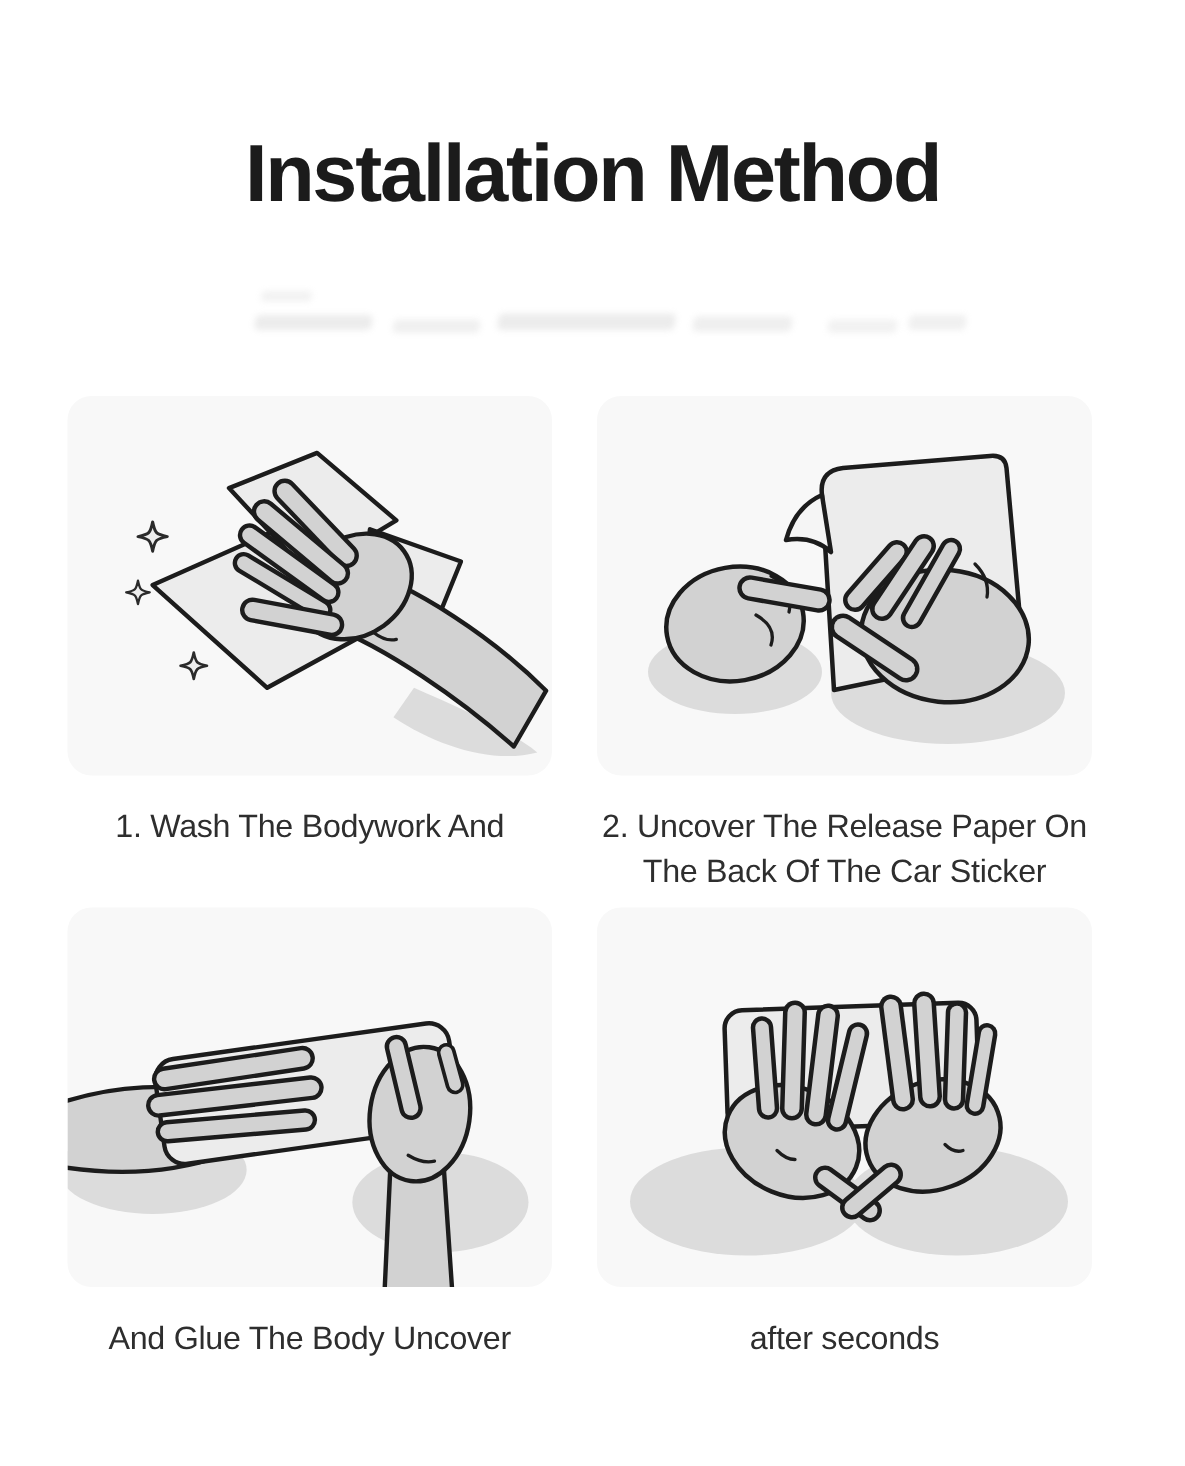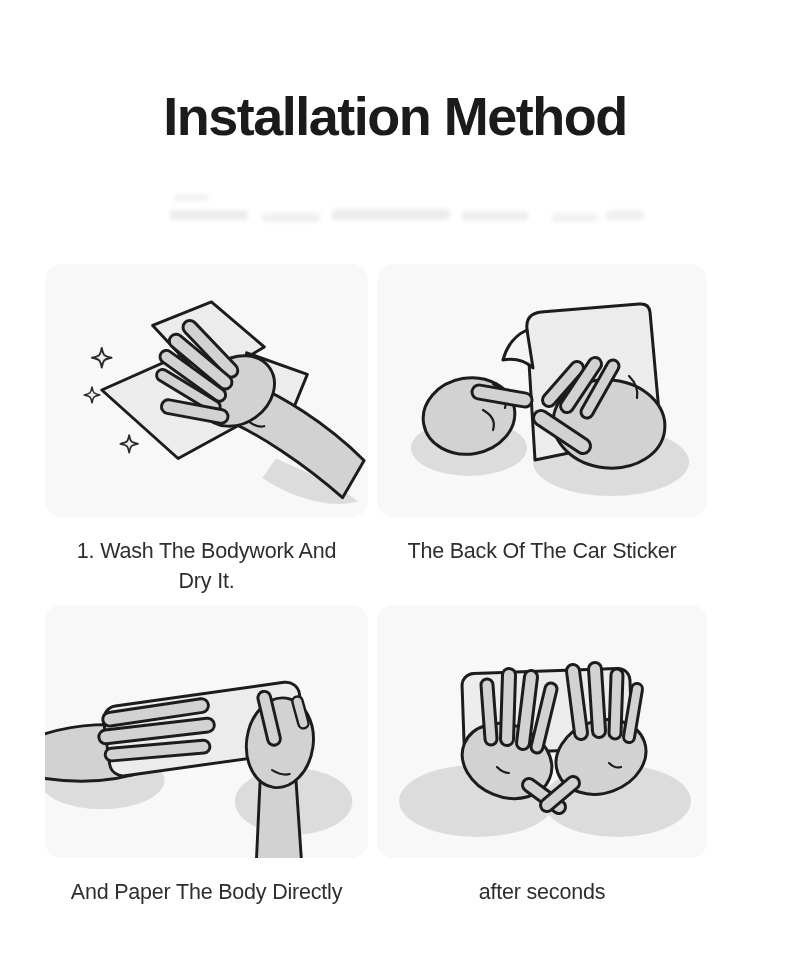--- a/index.html
+++ b/index.html
@@ -50,21 +50,21 @@
   .smudge .s2{left:92px;top:21px;width:58px;height:9px;opacity:.8;}
   .smudge .s3{left:162px;top:17px;width:118px;height:11px;}
   .smudge .s4{left:292px;top:19px;width:66px;height:10px;opacity:.85;}
   .smudge .s5{left:382px;top:21px;width:46px;height:9px;opacity:.7;}
   .smudge .s6{left:436px;top:18px;width:38px;height:10px;opacity:.8;}
 
   .grid{
     margin:36px 67px 0 45px;
     display:grid;
     grid-template-columns:323px 330px;
-    column-gap:9px;
+    column-gap:30px;
   }
   .panel{
     height:253px;
     background:var(--panel-bg);
     border-radius:16px;
     overflow:hidden;
   }
   .panel svg{display:block;width:100%;height:100%;}
   .caption{
     min-height:88px;
@@ -129,21 +129,20 @@
             <path class="fi" stroke-width="10" d="M124,92 L178,131"></path>
           <path class="fo" stroke-width="15" d="M120,111 L173,143"></path>
             <path class="fi" stroke-width="9" d="M120,111 L173,143"></path>
           <path class="fo" stroke-width="17" d="M126,143 L180,153"></path>
             <path class="fi" stroke-width="11" d="M126,143 L180,153"></path>
           <path class="det" d="M208,158 q9,7 16,5"></path>
         </svg>
       </div>
       <p class="caption">
         <span class="cap-line">1. Wash The Bodywork And</span>
-        <span class="cap-line">Dry It.</span>
       </p>
     </section>
 
     <section class="step">
       <div class="panel">
         <svg viewBox="0 0 330 253" aria-hidden="true">
           <ellipse class="blob" cx="92" cy="184" rx="58" ry="28"></ellipse>
           <ellipse class="blob" cx="234" cy="198" rx="78" ry="34"></ellipse>
           <path class="paper" d="M150,66 Q148,50 164,48 L262,40 Q272,39 273,48 L284,170 L158,196 Z"></path>
           <path class="curl" d="M150,66 Q132,74 126,96 Q144,93 156,104 Z"></path>
@@ -158,20 +157,21 @@
           <path class="fo" stroke-width="16" d="M218,100 L190,142"></path>
             <path class="fi" stroke-width="10" d="M218,100 L190,142"></path>
           <path class="fo" stroke-width="15" d="M236,102 L210,148"></path>
             <path class="fi" stroke-width="9" d="M236,102 L210,148"></path>
           <path class="fo" stroke-width="18" d="M206,182 L164,154"></path>
             <path class="fi" stroke-width="12" d="M206,182 L164,154"></path>
           <path class="det" d="M252,112 q10,10 8,22"></path>
         </svg>
       </div>
       <p class="caption">
+        <span class="cap-line">2. Uncover The Release Paper On</span>
         <span class="cap-line">The Back Of The Car Sticker</span>
       </p>
     </section>
 
     <section class="step">
       <div class="panel">
         <svg viewBox="0 0 330 253" aria-hidden="true">
           <ellipse class="blob" cx="58" cy="176" rx="64" ry="30"></ellipse>
           <ellipse class="blob" cx="254" cy="198" rx="60" ry="34"></ellipse>
           <path class="hand" d="M-4,130 C34,118 72,116 98,126 L106,166 C72,178 34,180 -4,174 Z"></path>
@@ -185,21 +185,21 @@
           <path class="hand" d="M216,258 L220,172 L256,170 L262,258 Z"></path>
           <ellipse class="hand" cx="240" cy="138" rx="34" ry="46" transform="rotate(8 240 138)"></ellipse>
           <path class="fo" stroke-width="16" d="M224,92 L234,134"></path>
             <path class="fi" stroke-width="10" d="M224,92 L234,134"></path>
           <path class="fo" stroke-width="13" d="M258,96 L264,118"></path>
             <path class="fi" stroke-width="8" d="M258,96 L264,118"></path>
           <path class="det" d="M232,166 q10,6 18,4"></path>
         </svg>
       </div>
       <p class="caption">
-        <span class="cap-line">And Paper The Body Directly</span>
+        <span class="cap-line">And Glue The Body Uncover</span>
       </p>
     </section>
 
     <section class="step">
       <div class="panel">
         <svg viewBox="0 0 330 253" aria-hidden="true">
           <ellipse class="blob" cx="100" cy="196" rx="78" ry="36"></ellipse>
           <ellipse class="blob" cx="240" cy="196" rx="74" ry="36"></ellipse>
           <rect class="paper" x="86" y="66" width="168" height="80" rx="12" transform="rotate(-2 170 106)"></rect>
           <ellipse class="hand" cx="130" cy="156" rx="46" ry="36" transform="rotate(22 130 156)"></ellipse>

